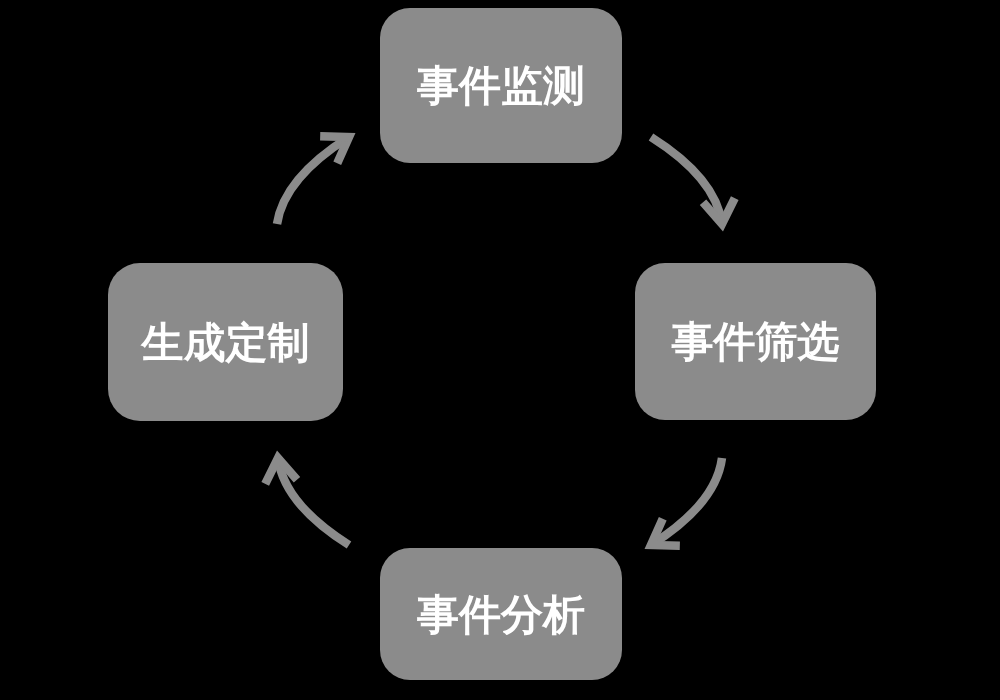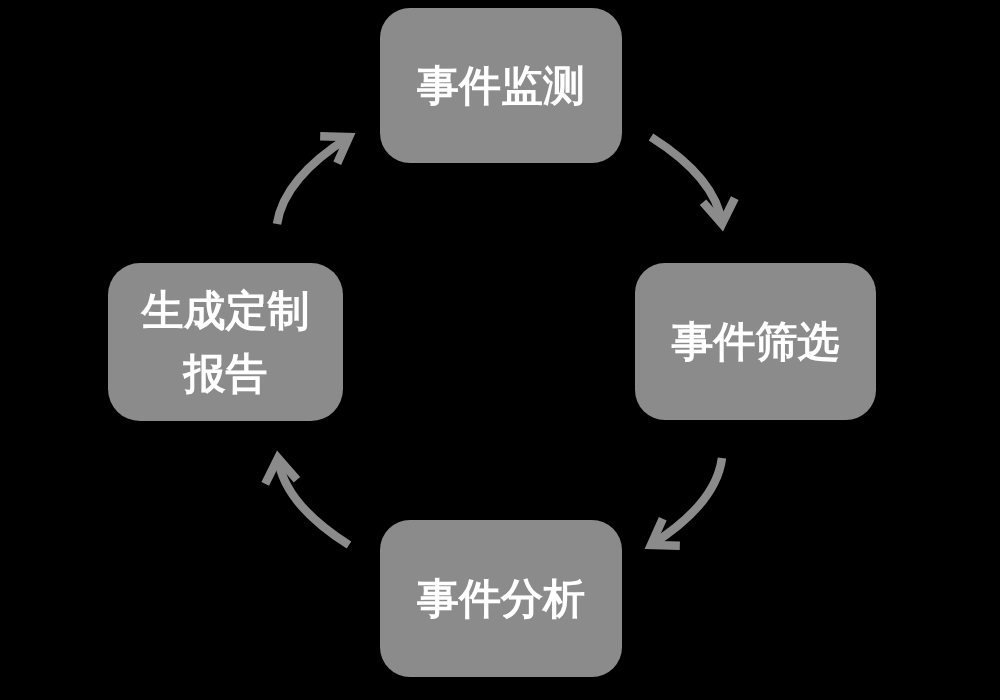--- a/index.html
+++ b/index.html
@@ -51,21 +51,21 @@
   .node .line {
     display: block;
     color: var(--node-text);
     font-size: 42px;
     font-weight: bold;
     line-height: 63px;
     white-space: nowrap;
   }
   .node-top    { left: 380px; top: 8px;   width: 242px; height: 155px; }
   .node-right  { left: 635px; top: 263px; width: 241px; height: 157px; }
-  .node-bottom { left: 380px; top: 520px; width: 242px; height: 157px; }
+  .node-bottom { left: 380px; top: 548px; width: 242px; height: 132px; }
   .node-left   { left: 108px; top: 263px; width: 235px; height: 158px; border-radius: 32px; }
 </style>
 </head>
 <body>
 
 <div class="canvas">
 
   <svg class="arrows-layer" viewBox="0 0 1000 700" xmlns="http://www.w3.org/2000/svg">
     <defs>
       <marker id="arrowhead" markerUnits="userSpaceOnUse" markerWidth="44" markerHeight="44" refX="36" refY="22" orient="auto">
@@ -85,16 +85,15 @@
   <div class="node node-right">
     <span class="line">事件筛选</span>
   </div>
 
   <div class="node node-bottom">
     <span class="line">事件分析</span>
   </div>
 
   <div class="node node-left">
     <span class="line">生成定制</span>
-    <span class="line">报告</span>
   </div>
 
 </div>
 
 </body></html>

